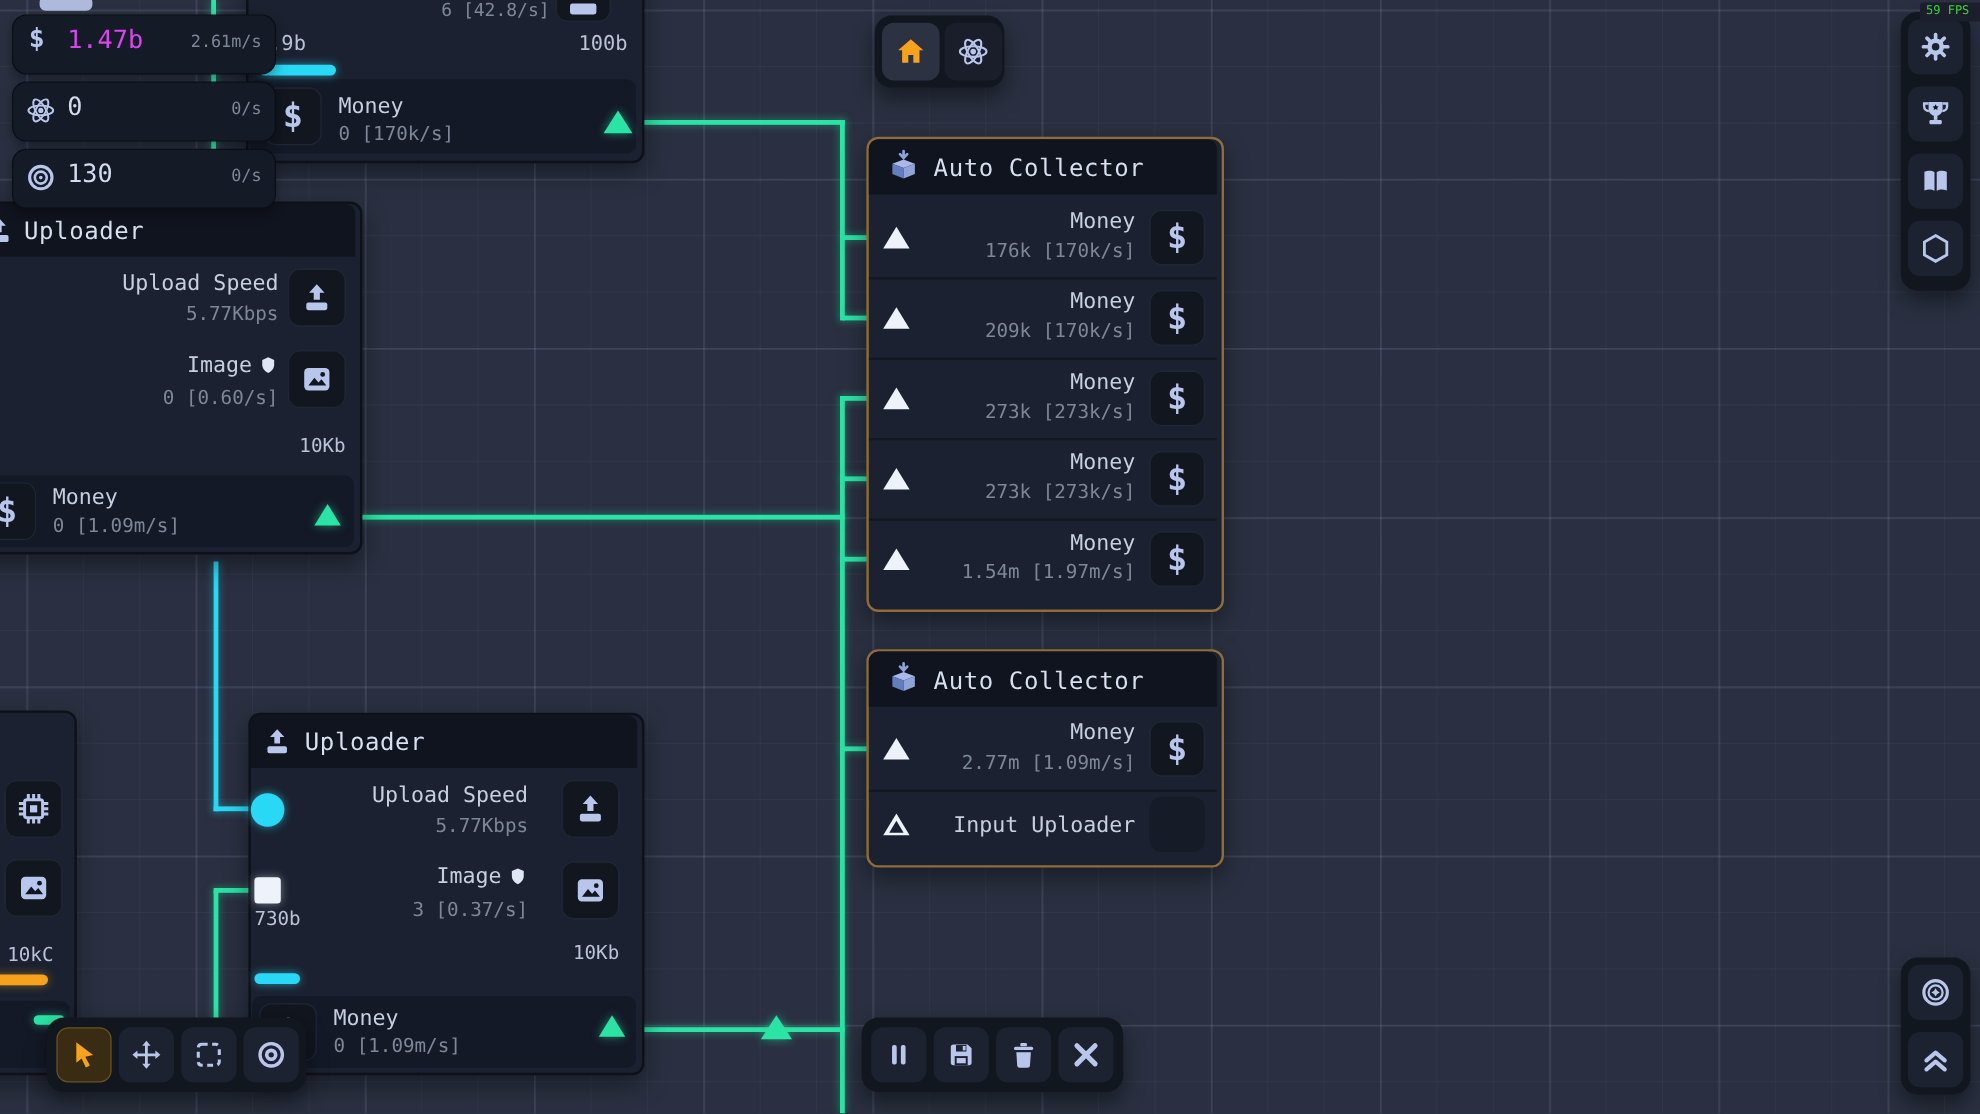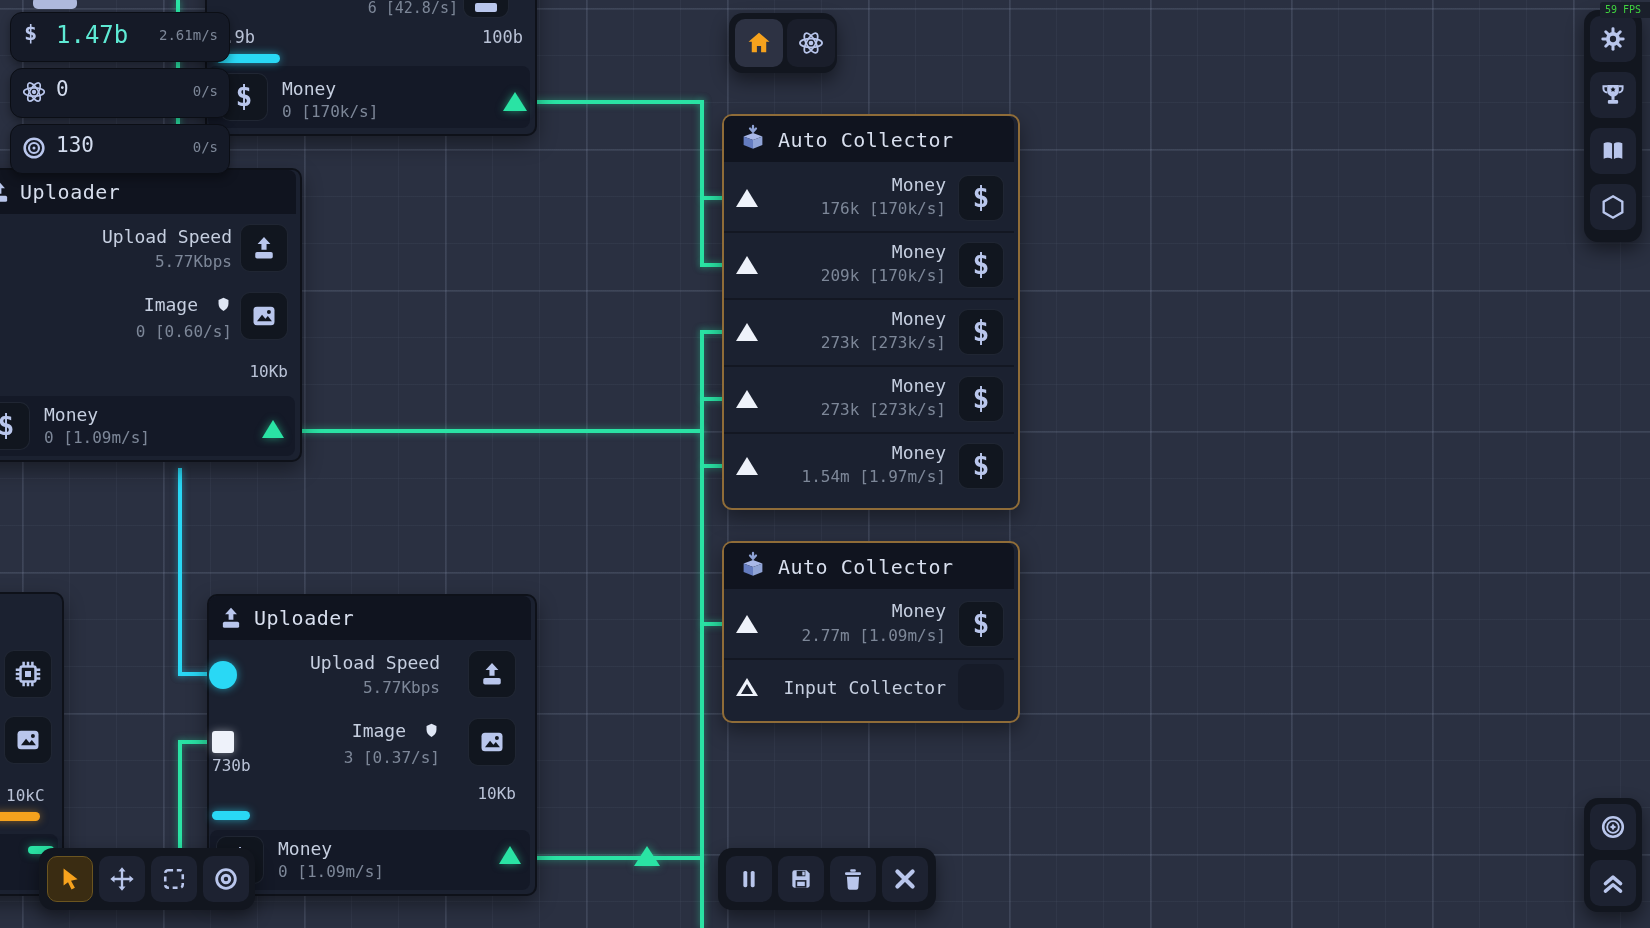--- a/index.html
+++ b/index.html
@@ -29,21 +29,21 @@
   .bar.c{background:#29d8f5;box-shadow:0 0 8px rgba(41,216,245,.6)}
   .bar.o{background:#f6a21d;box-shadow:0 0 8px rgba(246,162,29,.5)}
   .bar.g{background:#2ae3a4;box-shadow:0 0 8px rgba(42,227,164,.5)}
   .tri{width:0;height:0;border-left:11px solid transparent;border-right:11px solid transparent;border-bottom:18px solid #eef2fa}
   .tri.g{border-bottom-color:#2ae3a4;filter:drop-shadow(0 0 4px rgba(42,227,164,.55))}
   .t1{color:#c6cfe0;font-size:18px;white-space:nowrap}
   .t2{color:#7d8798;font-size:16px;white-space:nowrap}
   .t3{color:#b9c2d6;font-size:16px;white-space:nowrap}
   .tt{color:#d8dfee;font-size:20px;letter-spacing:.5px;white-space:nowrap}
   .rr{text-align:right}
-  .flexr{display:flex;justify-content:flex-end;align-items:center;gap:17px}
+  .flexr{display:flex;justify-content:flex-end;align-items:center;gap:5px}
   .cash{font-weight:bold;color:#b9c6ec;font-size:28px;line-height:1}
   .fps{color:#3fd23f;font-size:10px;white-space:nowrap}
 </style>
 </head>
 <body>
 
 <div class="a wire" style="left:176px;top:0;width:4px;height:170px"></div>
 <div class="a wire c" style="left:178px;top:468px;width:4px;height:208px"></div>
 <div class="a wire c" style="left:178px;top:672px;width:34px;height:4px"></div>
 <div class="a wire" style="left:178px;top:740px;width:34px;height:4px"></div>
@@ -228,21 +228,21 @@
 <div class="a tri" style="left:736px;top:615px"></div>
 <div class="a t1 rr" style="left:760px;top:600px;width:186px">Money</div>
 <div class="a t2 rr" style="left:760px;top:626px;width:186px">2.77m [1.09m/s]</div>
 <div class="a btn" style="left:958px;top:601px;width:46px;height:46px">
     <span class="cash">$</span>
   </div>
 
 <div class="a tri" style="left:736px;top:678px">
   <div style="position:absolute;left:-6px;top:6px;width:0;height:0;border-left:6px solid transparent;border-right:6px solid transparent;border-bottom:10px solid #1b2130"></div>
 </div>
-<div class="a t1 rr" style="left:760px;top:677px;width:186px">Input Collector</div>
+<div class="a t1 rr" style="left:760px;top:677px;width:186px">Input Uploader</div>
 <div class="a" style="left:958px;top:664px;width:46px;height:46px;background:#161b28;border-radius:10px"></div>
 
 <div class="a node" style="left:-30px;top:592px;width:90px;height:300px"></div>
 <div class="a btn" style="left:4px;top:650px;width:48px;height:48px">
   <svg viewBox="0 0 24 24" width="30" height="30" fill="none" stroke="#b9c6ec" stroke-width="2">
       <rect x="6" y="6" width="12" height="12" rx="1.5"></rect>
       <rect x="9.6" y="9.6" width="4.8" height="4.8" fill="#b9c6ec" stroke="none"></rect>
       <path d="M8.5 2.2 V6 M12 2.2 V6 M15.5 2.2 V6 M8.5 18 V21.8 M12 18 V21.8 M15.5 18 V21.8 M2.2 8.5 H6 M2.2 12 H6 M2.2 15.5 H6 M18 8.5 H21.8 M18 12 H21.8 M18 15.5 H21.8"></path>
     </svg>
 </div>
@@ -253,21 +253,21 @@
       <circle cx="16.2" cy="8.6" r="1.7" fill="#11161f"></circle>
     </svg>
 </div>
 <div class="a t3" style="left:6px;top:786px">10kC</div>
 <div class="a bar o" style="left:-8px;top:812px;width:48px;height:9px"></div>
 <div class="a nf" style="left:-28px;top:834px;width:86px;height:56px"></div>
 <div class="a bar g" style="left:28px;top:846px;width:26px;height:8px"></div>
 
 <div class="a pill" style="left:10px;top:12px;width:218px;height:48px"></div>
 <div class="a" style="left:24px;top:20px;font-weight:bold;color:#b9c6ec;font-size:22px">$</div>
-<div class="a" style="left:56px;top:21px;font-size:24px;color:#5eead4">1.47b</div>
+<div class="a" style="left:56px;top:21px;font-size:21px;color:#d946ef">1.47b</div>
 <div class="a rr" style="left:122px;top:27px;width:96px;font-size:14px;color:#7d8798">2.61m/s</div>
 
 <div class="a pill" style="left:10px;top:68px;width:218px;height:48px"></div>
 <div class="a" style="left:21px;top:79px;width:26px;height:26px">
   <svg viewBox="0 0 24 24" width="26" height="26" fill="none" stroke="#b9c6ec" stroke-width="1.5">
       <ellipse cx="12" cy="12" rx="9.5" ry="3.8"></ellipse>
       <ellipse cx="12" cy="12" rx="9.5" ry="3.8" transform="rotate(60 12 12)"></ellipse>
       <ellipse cx="12" cy="12" rx="9.5" ry="3.8" transform="rotate(120 12 12)"></ellipse>
       <circle cx="12" cy="12" r="2" fill="#b9c6ec" stroke="none"></circle>
     </svg>

